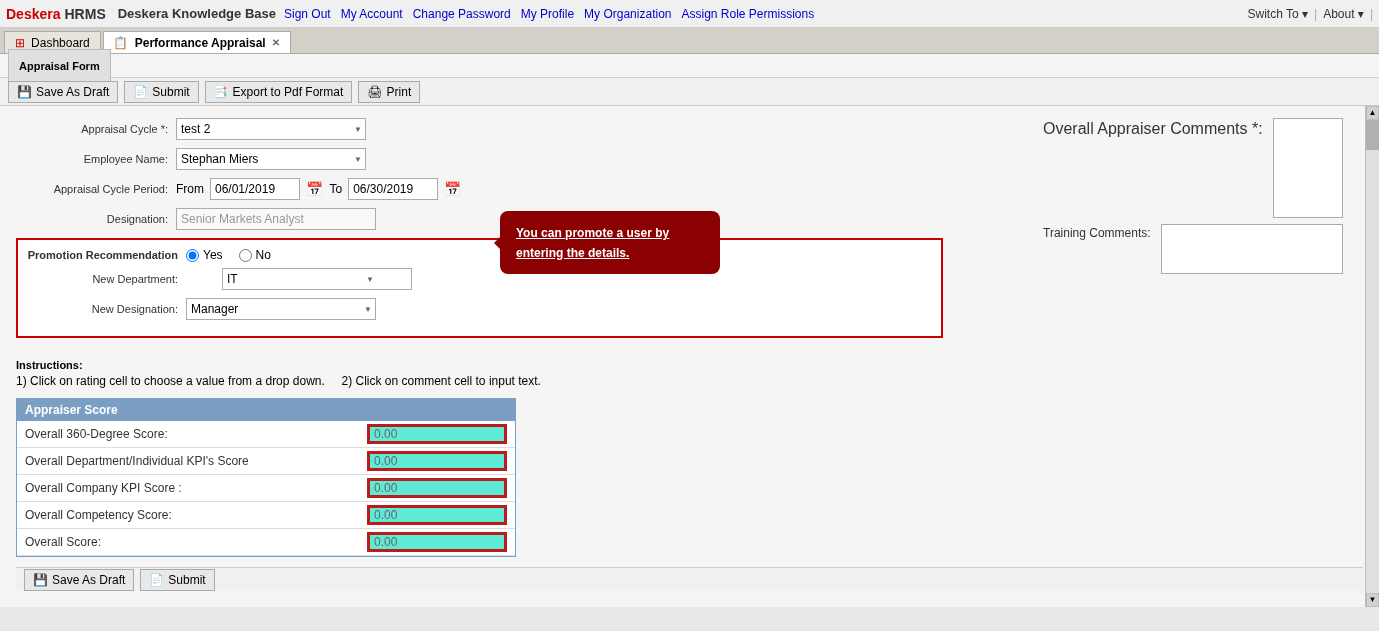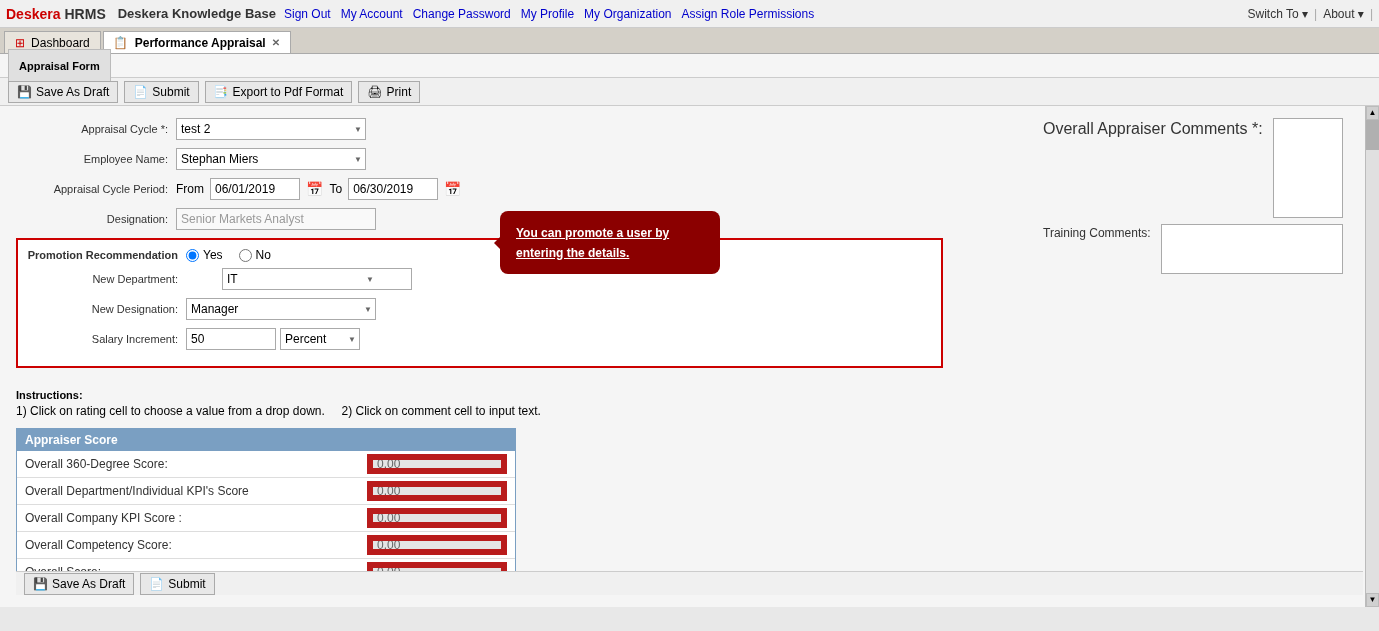--- a/index.html
+++ b/index.html
@@ -234,25 +234,25 @@
       border-bottom: 1px solid #ddd;
       padding: 3px 8px;
     }
     .score-row-label {
       flex: 1;
       font-size: 12px;
       color: #333;
     }
     .score-input {
       width: 140px;
-      border: 6px solid #b91c1c;
+      border: 3px solid #b91c1c;
       padding: 2px 4px;
       font-size: 12px;
       height: 20px;
-      background: #e5e5e5;
+      background: #5eead4;
       color: #666;
     }
 
     
     #bottombar {
       background: #f0f0f0;
       border-top: 1px solid #ccc;
       padding: 2px 8px;
       display: flex;
       gap: 6px;
@@ -442,31 +442,20 @@
 
         <div class="form-row">
           <div class="form-label">New Designation:</div>
           <div class="select-wrapper" style="width:190px;">
             <select style="width:190px;">
               <option>Manager</option>
             </select>
           </div>
         </div>
 
-        <div class="form-row">
-          <div class="form-label">Salary Increment:</div>
-          <div class="salary-row">
-            <input type="text" class="salary-input" value="50" style="">
-            <div class="select-wrapper" style="width:80px;">
-              <select style="width:80px;">
-                <option>Percent</option>
-              </select>
-            </div>
-          </div>
-        </div>
       </div>
     </div>
 
     <div id="form-right" style="padding-top: 0px; margin-left: 80px;">
       <div style="display:flex; align-items:flex-start; gap: 10px; margin-bottom: 6px;">
         <div class="right-label" style="margin-top:2px; white-space:nowrap;">Overall Appraiser Comments *:</div>
         <textarea style=""></textarea>
       </div>
       <div style="display:flex; align-items:flex-start; gap: 10px;">
         <div class="training-label" style="margin-top:2px; white-space:nowrap;">Training Comments:</div>

